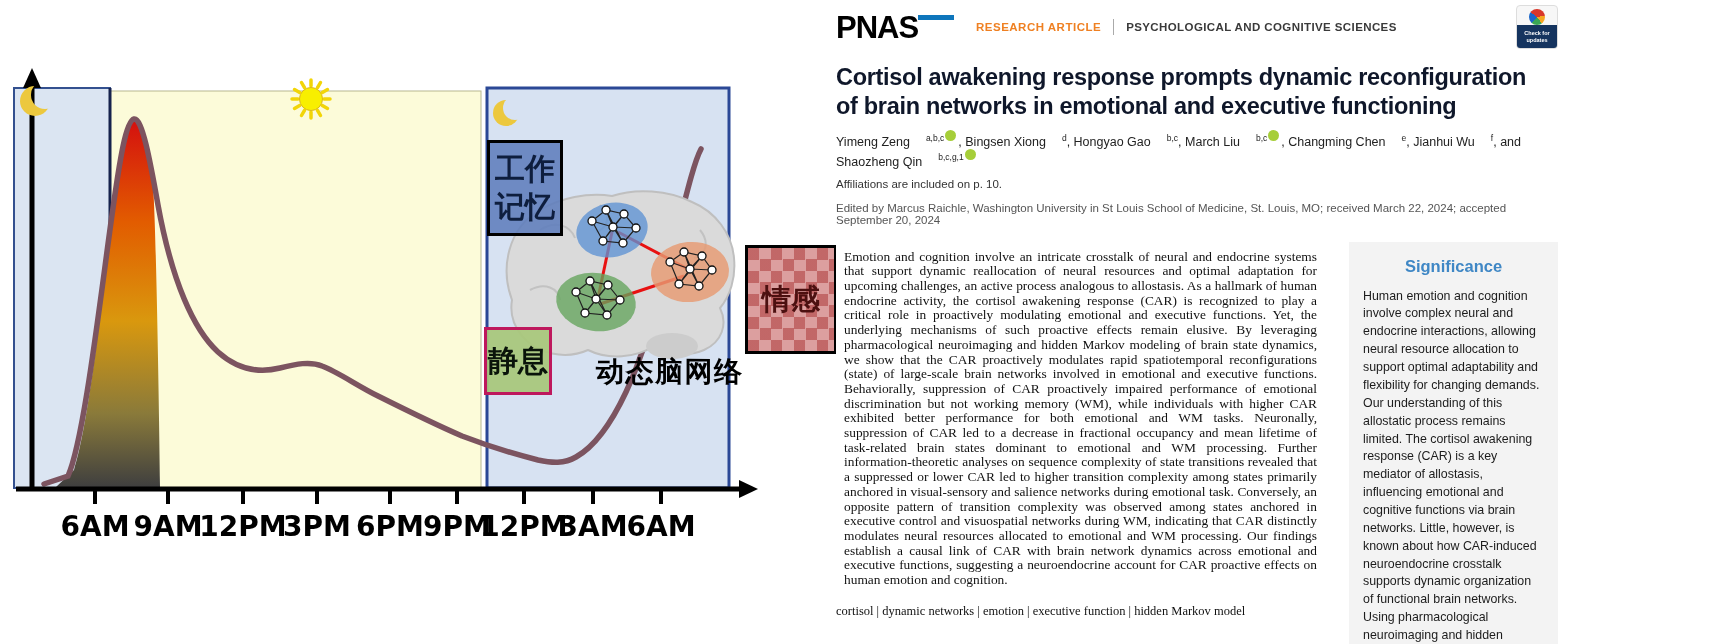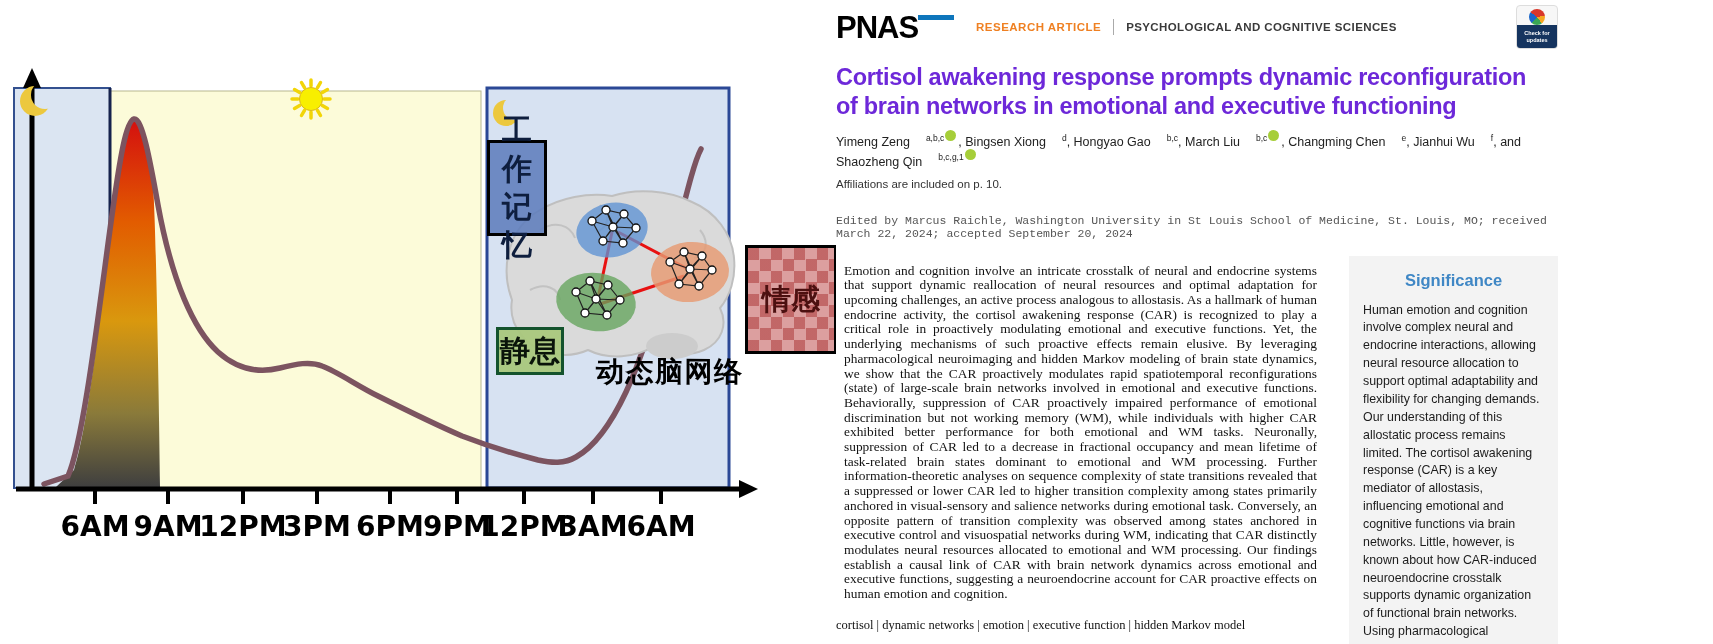--- a/index.html
+++ b/index.html
@@ -3,48 +3,48 @@
 <meta charset="utf-8">
 <style>
   html,body{margin:0;padding:0;background:#fff;}
   body{font-family:"Liberation Sans","DejaVu Sans",sans-serif;}
   .screen{position:relative;width:1713px;height:644px;background:#fff;overflow:hidden;}
 
   
   .figure{position:absolute;left:0;top:0;width:840px;height:644px;}
   .figure svg{position:absolute;left:0;top:0;}
   .overlay{position:absolute;box-sizing:border-box;display:flex;align-items:center;justify-content:center;text-align:center;font-weight:700;}
-  .wm-box{left:487px;top:140px;width:60px;height:96px;background:rgba(92,124,188,.86);border:3px solid #000;color:#0e1e3e;font-size:30px;line-height:1.28;}
+  .wm-box{left:487px;top:140px;width:76px;height:96px;background:rgba(92,124,188,.86);border:3px solid #000;color:#0e1e3e;font-size:30px;line-height:1.28;}
   .wm-box span{display:block;width:64px;word-break:break-all;}
-  .rest-box{left:496px;top:327px;width:68px;height:48px;background:rgba(168,199,123,.93);border:3px solid #14532d;color:#0a140a;font-size:30px;}
+  .rest-box{left:484px;top:327px;width:68px;height:68px;background:rgba(168,199,123,.93);border:3px solid #be185d;color:#0a140a;font-size:30px;}
   .emotion-box{left:745px;top:245px;width:92px;height:109px;border:3px solid #000;color:#4c1010;font-size:29px;
     background-color:#d28484;
     background-image:repeating-conic-gradient(rgba(255,255,255,.22) 0% 25%, rgba(150,30,30,.28) 0% 50%);
     background-size:23px 23px;}
   .dnn-label{left:596px;top:356px;width:165px;height:32px;font-size:28px;font-weight:700;color:#000;letter-spacing:1.5px;justify-content:flex-start;}
 
   
   .paper{position:absolute;left:836px;top:4px;width:722px;height:640px;background:#fff;}
   .masthead{display:flex;align-items:center;height:46px;}
   .brand{display:flex;flex-direction:row;width:118px;cursor:default;}
   .brand-text{font-size:31px;font-weight:900;letter-spacing:-1px;color:#000;line-height:1;}
   .brand-bar{height:5px;background:#0e76bc;margin-top:3px;width:100px;}
   .article-type{color:#ef8022;font-weight:700;font-size:11.5px;letter-spacing:.5px;margin-left:22px;white-space:nowrap;}
   .mast-sep{width:1px;height:16px;background:#aaa;margin:0 12px;}
   .section-label{color:#3a3a3a;font-weight:700;font-size:11.5px;letter-spacing:.4px;white-space:nowrap;}
   .check-badge{margin-left:auto;width:40px;height:42px;border:1px solid #ddd;border-radius:4px;overflow:hidden;display:flex;flex-direction:column;align-items:center;background:#f7f7f7;cursor:pointer;}
   .badge-circle{width:16px;height:16px;border-radius:50%;margin-top:3px;
     background:conic-gradient(#d8372a 0 22%,#f5a623 22% 40%,#3aa655 40% 62%,#1b66c9 62% 85%,#d8372a 85% 100%);}
   .badge-strip{background:#15345f;color:#fff;font-size:5.5px;line-height:1.2;width:100%;flex:1;display:flex;align-items:center;justify-content:center;text-align:center;font-weight:700;}
-  .title{font-size:23.5px;font-weight:700;line-height:1.22;color:#6d28d9;margin:13px 0 10px;max-width:715px;letter-spacing:-.3px;}
+  .title{font-size:23.5px;font-weight:700;line-height:1.22;color:#0f172a;margin:13px 0 10px;max-width:715px;letter-spacing:-.3px;}
   .authors{font-size:12.5px;color:#222;}
   .authors sup{font-size:8.5px;padding-left:16px;}
   .orcid{display:inline-block;width:11px;height:11px;border-radius:50%;background:#a6ce39;vertical-align:super;margin:0 2px 0 1px;}
   .affil-note{font-size:11.5px;color:#333;margin-top:9px;}
-  .edited{font-size:11.5px;color:#555;margin-top:24px;max-width:715px;font-family:Liberation Mono, monospace;}
+  .edited{font-size:11.5px;color:#555;margin-top:12px;max-width:715px;}
   .content{display:flex;margin-top:16px;}
   .abstract-col{width:489px;}
   .abstract{font-family:"Liberation Serif","DejaVu Serif",serif;font-size:13.4px;line-height:14.7px;text-align:justify;color:#111;margin:8px;hyphens:auto;}
   .keywords{font-family:"Liberation Serif","DejaVu Serif",serif;font-size:12.5px;margin-top:16px;color:#111;}
   .significance{width:209px;margin-left:24px;background:#f3f3f3;padding:15px 14px;box-sizing:border-box;height:480px;}
   .significance h2{font-size:16.5px;color:#3f87c5;margin:0 0 12px;font-weight:700;text-align:center;}
   .significance p{font-size:12.4px;line-height:1.44;color:#1c1c1c;margin:0;}
 </style>
 </head>
 <body>

